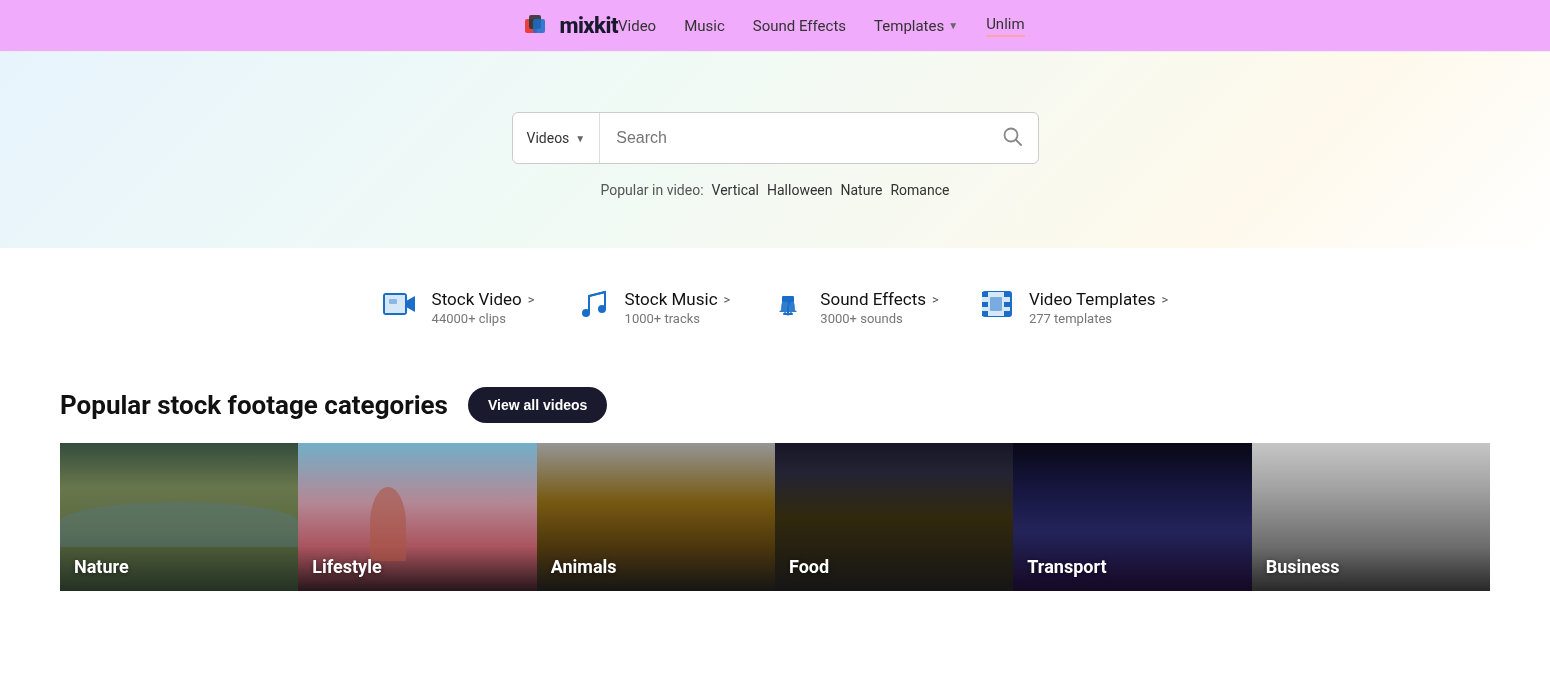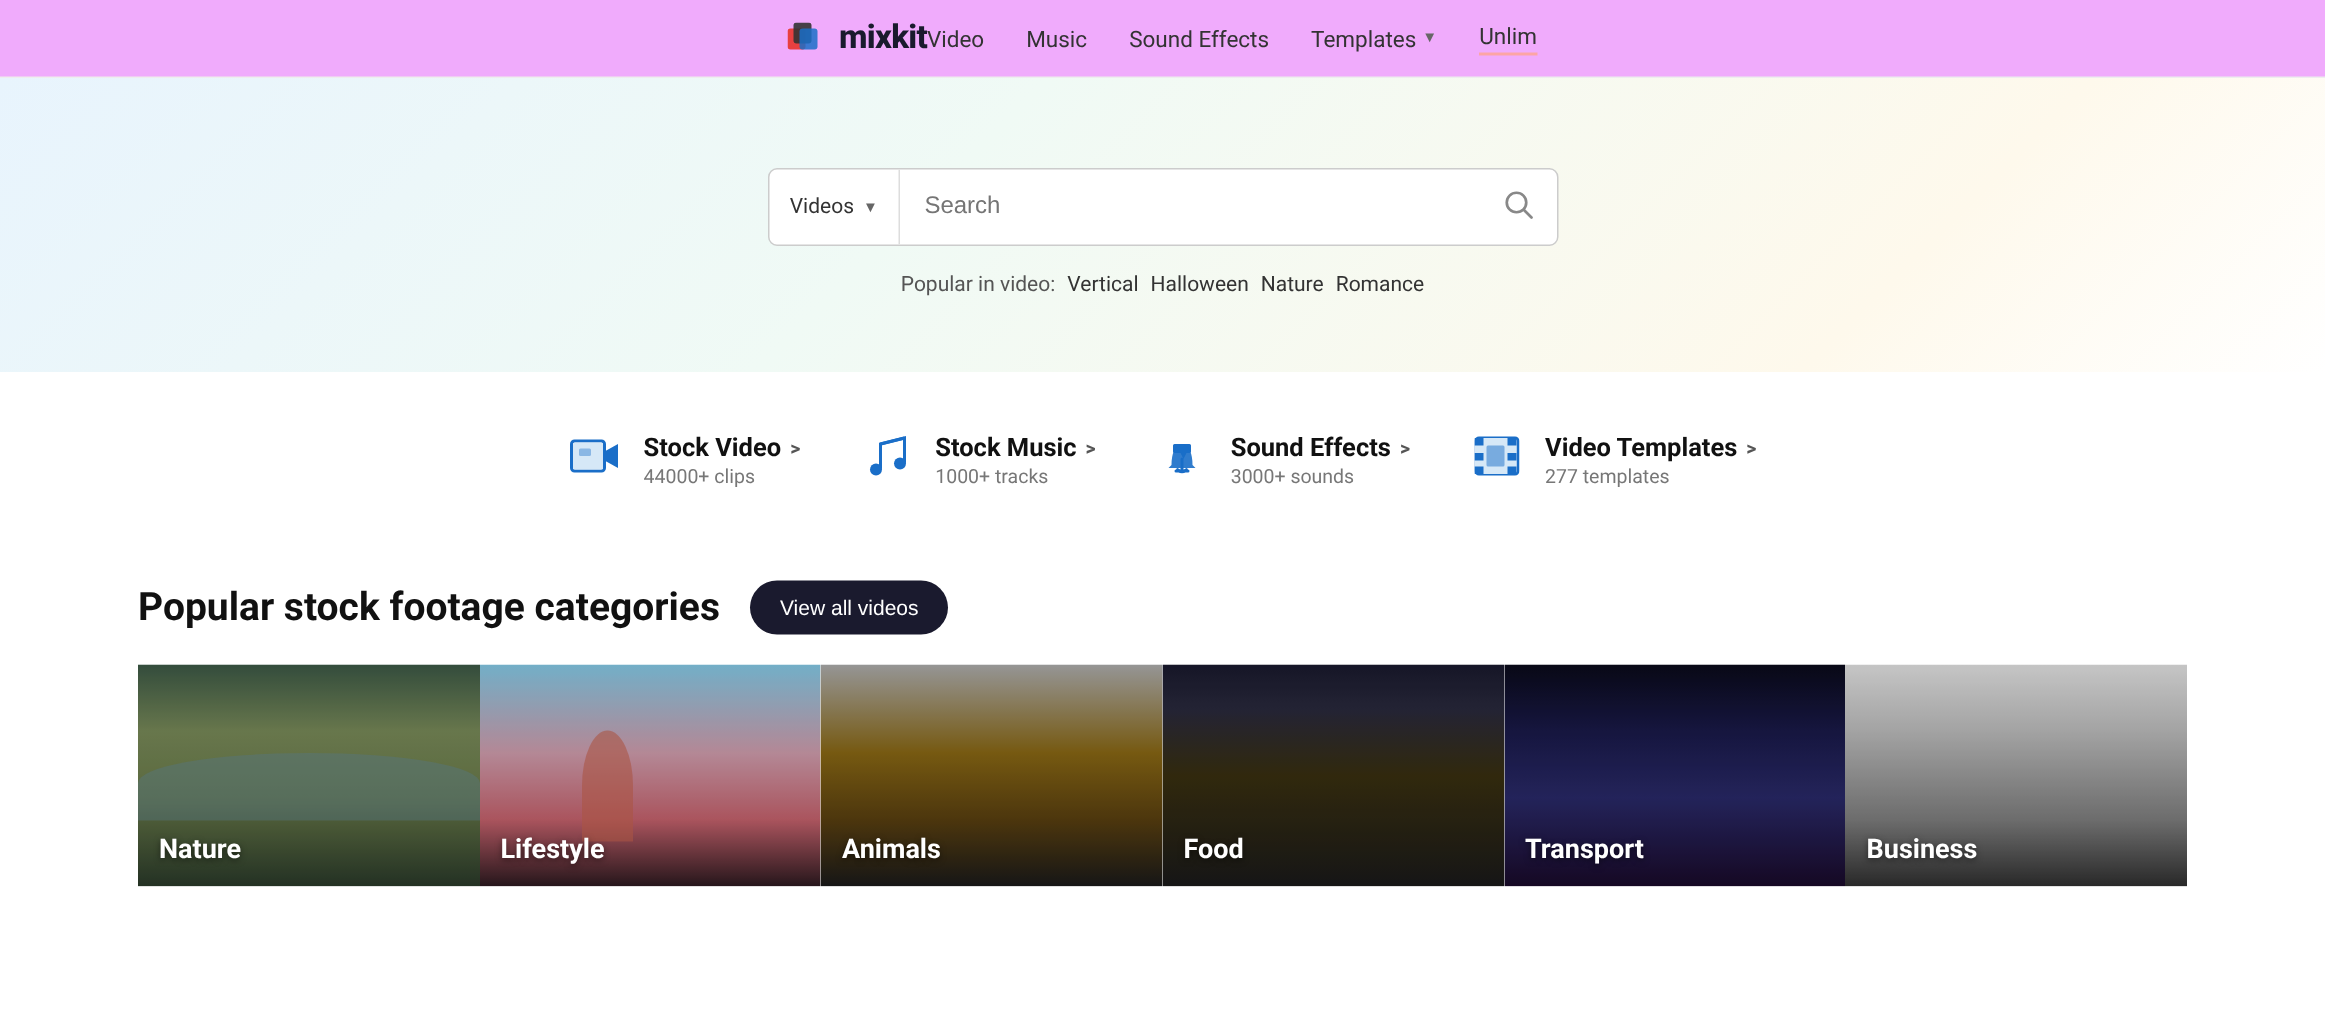--- a/index.html
+++ b/index.html
@@ -146,59 +146,59 @@
     }
     .category-icon {
       color: #1a6ec8;
       font-size: 28px;
       width: 36px;
       text-align: center;
     }
     .category-text {}
     .category-title {
       font-size: 17px;
-      font-weight: 700;
+      font-weight: 400;
       color: #111;
       display: flex;
       align-items: center;
       gap: 6px;
     }
     .category-title-arrow {
       font-size: 13px;
       color: #555;
     }
     .category-subtitle {
       font-size: 13px;
       color: #777;
       margin-top: 2px;
     }
 
     
     .popular-section {
-      padding: 30px 92px 0;
+      padding: 30px 60px 0;
     }
     .popular-header {
       display: flex;
       align-items: center;
       gap: 20px;
       margin-bottom: 20px;
     }
     .popular-title {
       font-size: 26px;
       font-weight: 700;
       color: #111;
     }
     .view-all-btn {
       background: #1a1a2e;
       color: #fff;
       border: none;
       border-radius: 24px;
       padding: 10px 20px;
       font-size: 14px;
-      font-weight: 400;
+      font-weight: 700;
       cursor: pointer;
     }
 
     
     .thumbnails {
       display: flex;
       gap: 0;
       overflow: hidden;
     }
     .thumb {

